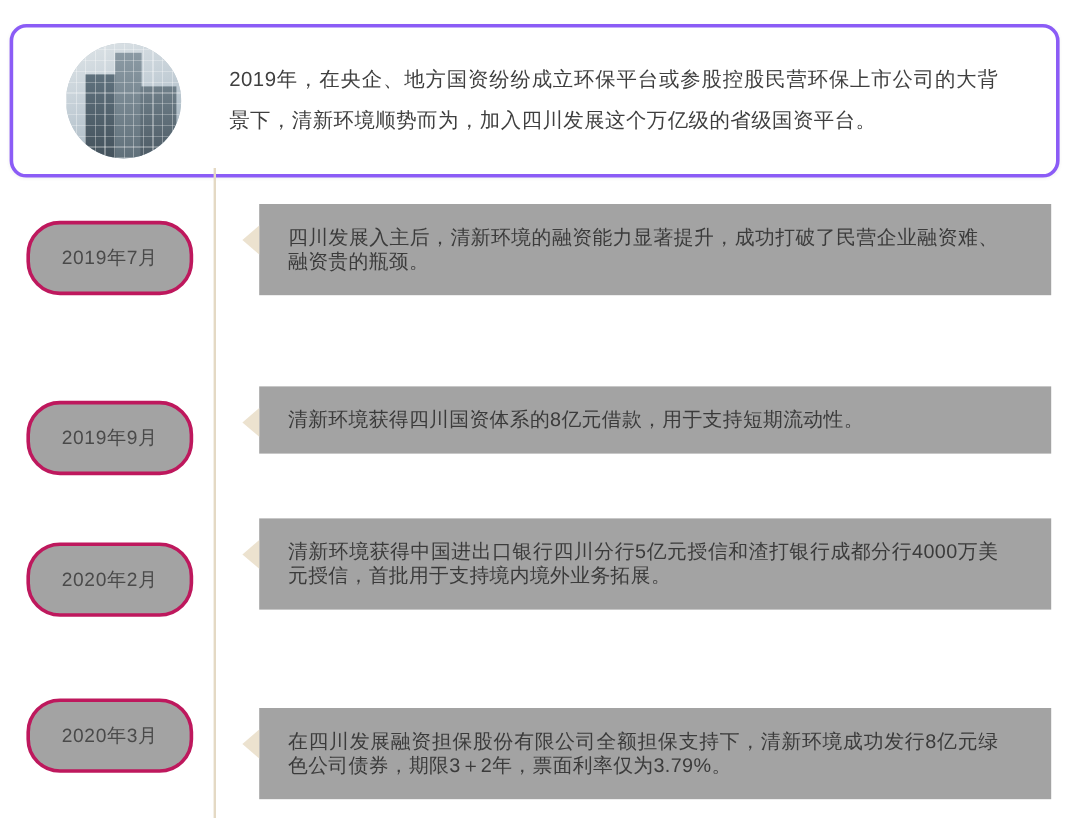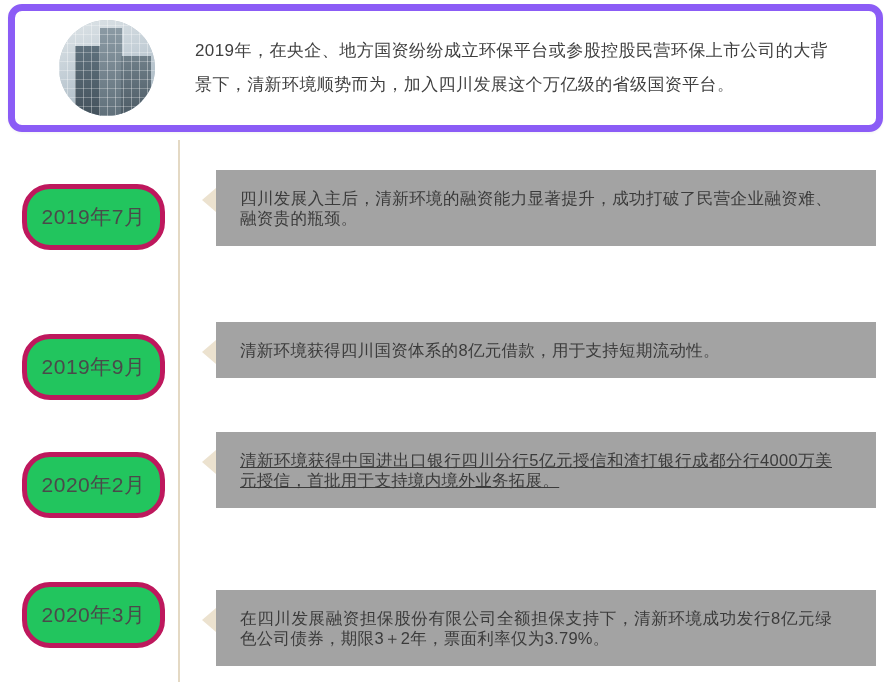--- a/index.html
+++ b/index.html
@@ -13,25 +13,25 @@
     font-family: "Liberation Sans", "DejaVu Sans", sans-serif;
     color: #3c3c3c;
     position: relative;
     overflow: hidden;
   }
 
   
   .header-card {
     position: absolute;
     left: 8px;
-    top: 4px;
+    top: 20px;
     width: 875px;
     height: 128px;
     box-sizing: border-box;
-    border: 7px solid #8b5cf6;
+    border: 3px solid #8b5cf6;
     border-radius: 14px;
     background: #ffffff;
     box-shadow: 0 1px 3px rgba(0,0,0,0.05);
     display: flex;
     align-items: center;
   }
   .header-photo {
     width: 96px;
     height: 96px;
     border-radius: 50%;
@@ -114,27 +114,27 @@
   .row-0 { top: 30px; }
   .row-1 { top: 182px; }
   .row-2 { top: 292px; }
   .row-3 { top: 432px; }
 
   .date-pill {
     position: absolute;
     left: 22px;
     width: 133px;
     height: 56px;
-    border: 5px solid #be185d;
+    border: 3px solid #be185d;
     border-radius: 28px;
-    background: #22c55e;
+    background: #a3a3a3;
     display: flex;
     align-items: center;
     justify-content: center;
-    font-size: 21px;
+    font-size: 16px;
     color: #4a4a4a;
     letter-spacing: 0.5px;
   }
   .row-0 .date-pill { top: 14px; }
   .row-1 .date-pill { top: 12px; }
   .row-2 .date-pill { top: 20px; }
   .row-3 .date-pill { top: 10px; }
 
   .bubble {
     position: absolute;
@@ -155,21 +155,21 @@
     left: -14px;
     top: 18px;
     width: 0;
     height: 0;
     border-top: 12px solid transparent;
     border-bottom: 12px solid transparent;
     border-right: 14px solid #ece2cf;
   }
   .row-0 .bubble { top: 0; }
   .row-1 .bubble { top: 0; }
-  .row-2 .bubble { top: 0; text-decoration: underline; }
+  .row-2 .bubble { top: 0; }
   .row-3 .bubble { top: 18px; }
 </style>
 </head>
 <body>
 
 <div class="header-card">
   <div class="header-photo">
     <div class="sky"></div>
     <div class="tower-a"></div>
     <div class="tower-b"></div>

